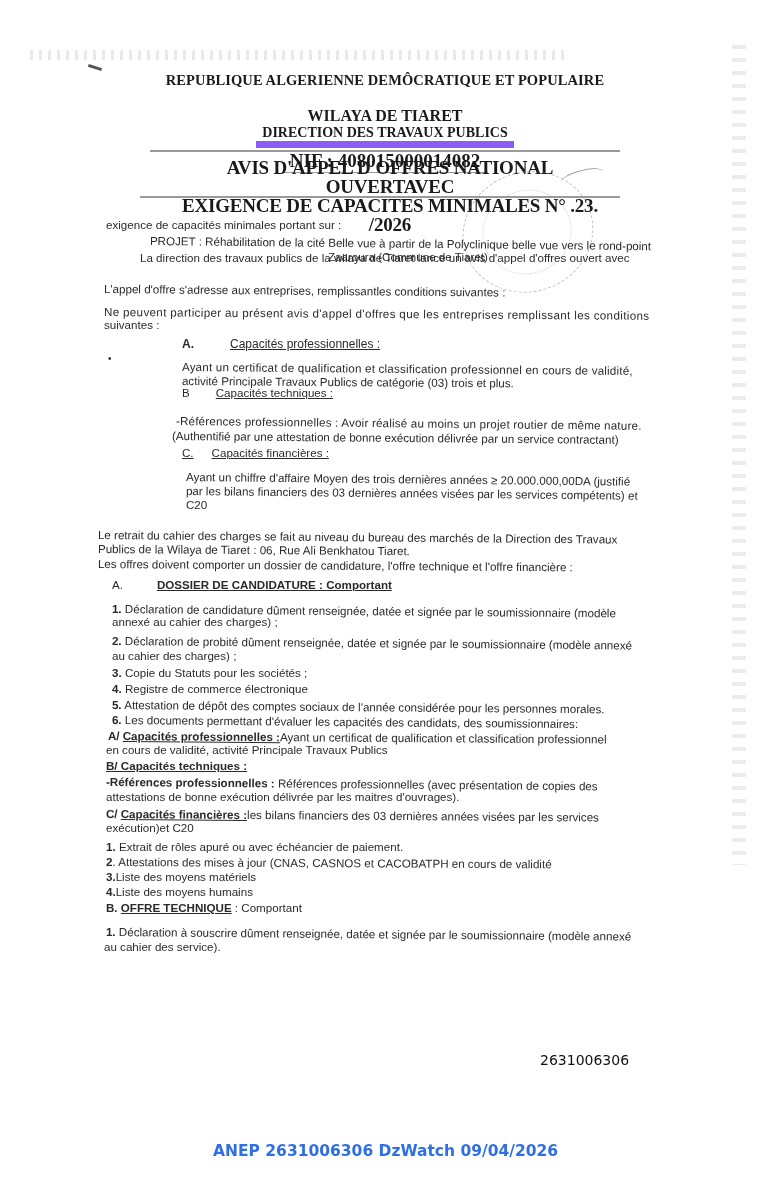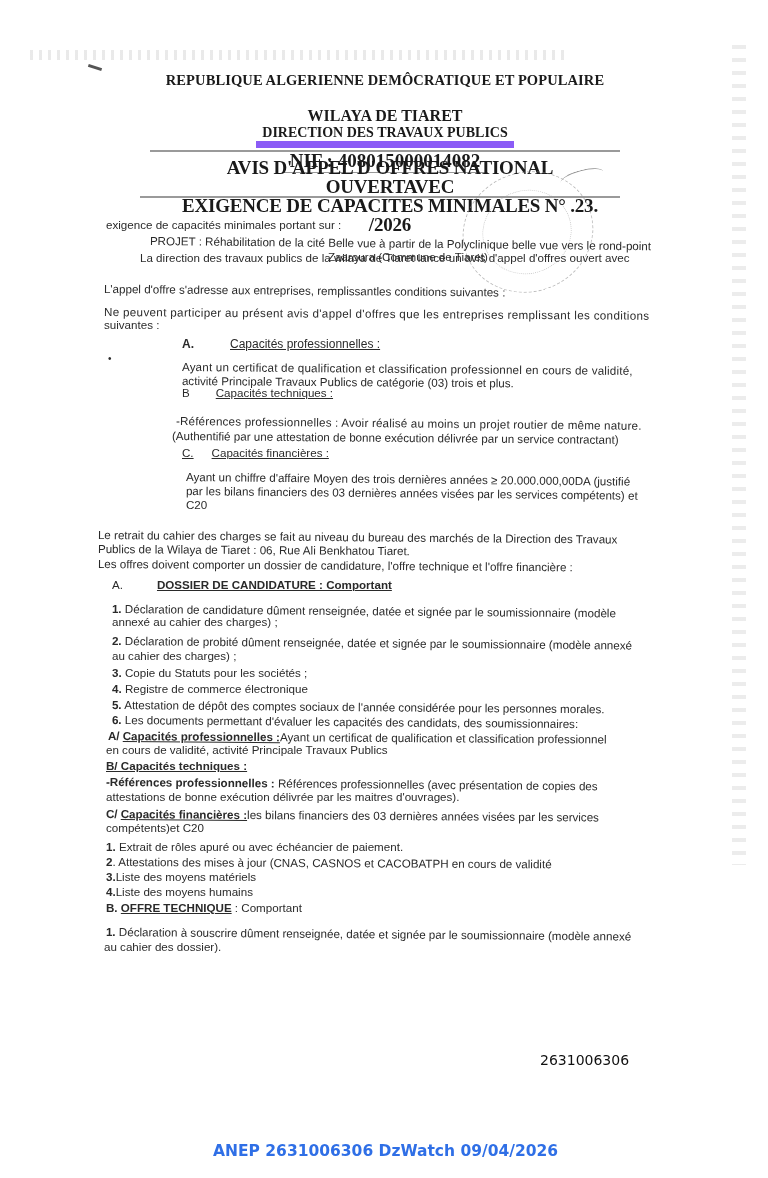--- a/index.html
+++ b/index.html
@@ -134,37 +134,37 @@
 
 <div class="p bu" style="left:106px; top:759px;">B/ Capacités techniques :</div>
 <div class="p" style="left:106px; top:775px; transform: rotate(0.5deg);">
   <span class="b">-Références professionnelles :</span><span> Références professionnelles (avec présentation de copies des</span>
 </div>
 <div class="p" style="left:106px; top:790px;">attestations de bonne exécution délivrée par les maitres d'ouvrages).</div>
 
 <div class="p" style="left:106px; top:807px; transform: rotate(0.4deg);">
   <span class="b">C/ </span><span class="bu">Capacités financières :</span><span>les bilans financiers des 03 dernières années visées par les services</span>
 </div>
-<div class="p" style="left:106px; top:821px;">compétents)et C20</div>
+<div class="p" style="left:106px; top:821px;">exécution)et C20</div>
 
 <div class="p" style="left:106px; top:840px;">
   <span class="b">1.</span><span> Extrait de rôles apuré ou avec échéancier de paiement.</span>
 </div>
 <div class="p" style="left:106px; top:855px; transform: rotate(0.3deg);">
   <span class="b">2</span><span>. Attestations des mises à jour (CNAS, CASNOS et CACOBATPH en cours de validité</span>
 </div>
 <div class="p" style="left:106px; top:870px;">
   <span class="b">3.</span><span>Liste des moyens matériels</span>
 </div>
 <div class="p" style="left:106px; top:885px;">
   <span class="b">4.</span><span>Liste des moyens humains</span>
 </div>
 
 <div class="p" style="left:106px; top:901px;">
   <span class="b">B. </span><span class="bu">OFFRE TECHNIQUE</span><span> : Comportant</span>
 </div>
 <div class="p" style="left:106px; top:925px; transform: rotate(0.5deg);">
   <span class="b">1.</span> <span>Déclaration à souscrire dûment renseignée, datée et signée par le soumissionnaire (modèle annexé</span>
 </div>
-<div class="p" style="left:104px; top:940px;">au cahier des dossier).</div>
+<div class="p" style="left:104px; top:940px;">au cahier des service).</div>
 
 <div class="footer-num">2631006306</div>
 <div class="footer-anep">ANEP 2631006306 DzWatch 09/04/2026</div>
 
 </body></html>

